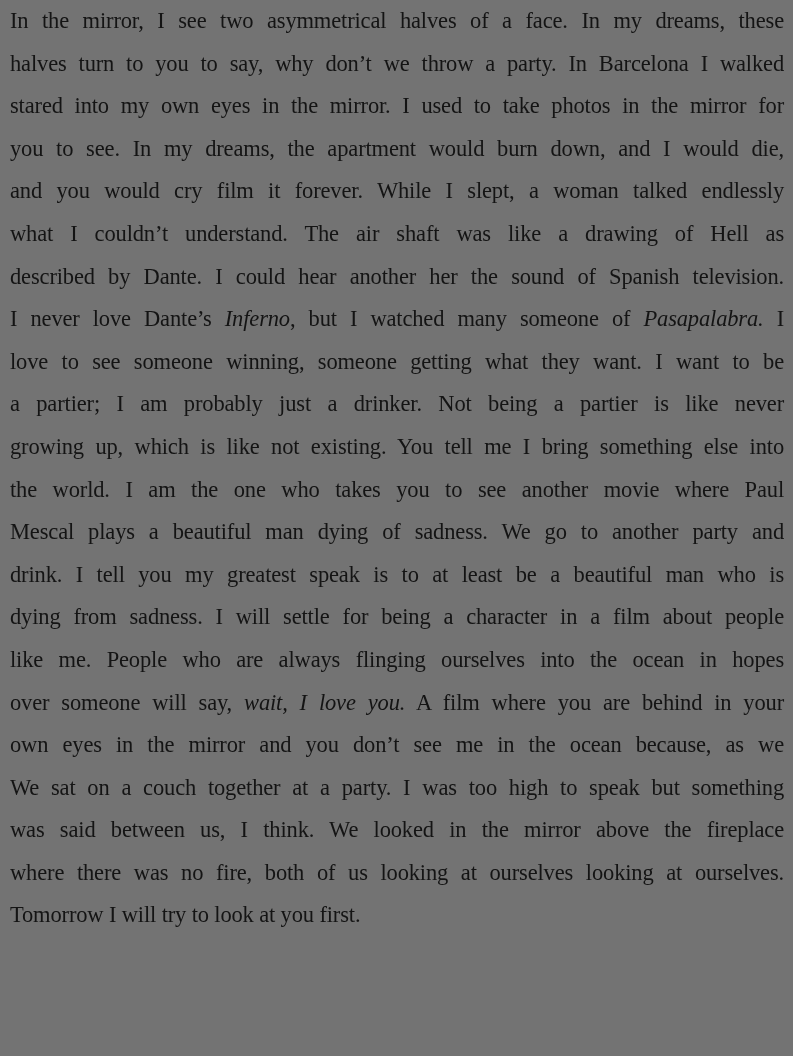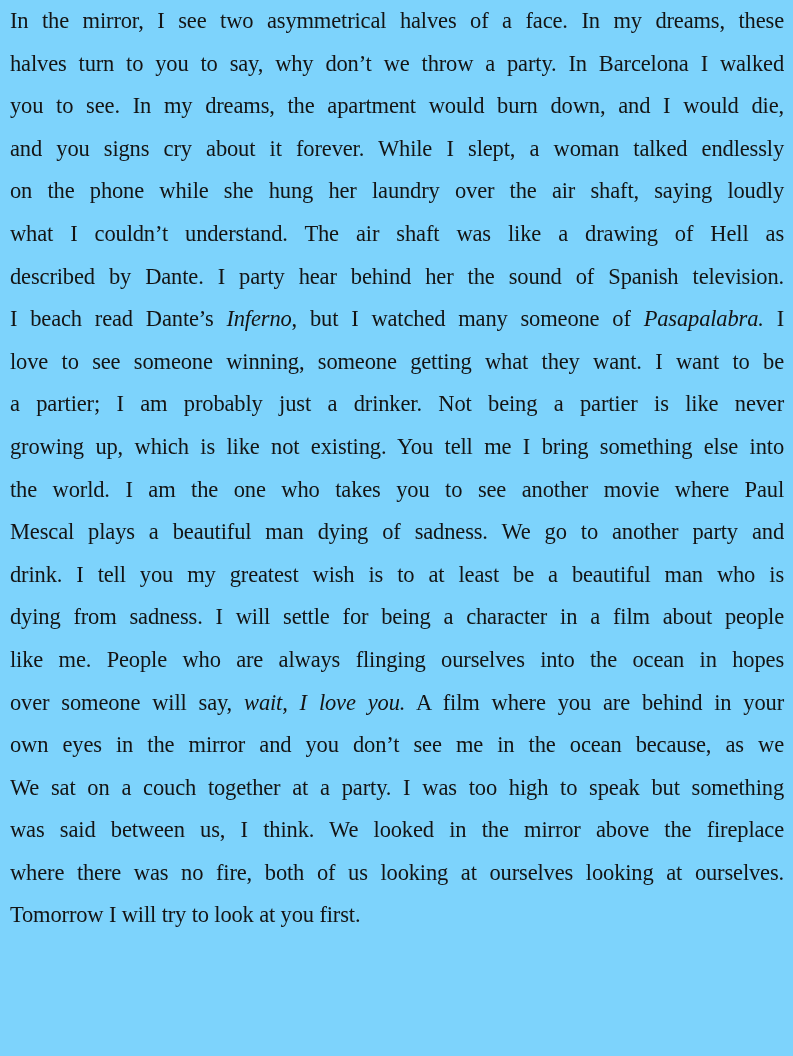--- a/index.html
+++ b/index.html
@@ -9,21 +9,21 @@
     }
     body {
       width: 793px;
       height: 1056px;
       overflow: hidden;
     }
     .page {
       position: relative;
       width: 793px;
       height: 1056px;
-      background: #7dd3fc;
+      background: #737373;
     }
     .para {
       position: absolute;
       left: 10px;
       top: 0px;
       width: 774px;
       margin: 0;
       font-family: "Liberation Serif", "DejaVu Serif", serif;
       font-size: 22.5px;
       line-height: 42.6px;
@@ -42,32 +42,32 @@
     }
     em { }
   </style>
 </head>
 <body>
 
 <div class="page">
   <p class="para" id="para">
       <span class="line"><span>In the mirror, I see two asymmetrical halves of a face. In my dreams, these</span></span>
       <span class="line"><span>halves turn to you to say, why don’t we throw a party. In Barcelona I walked</span></span>
+      <span class="line"><span>stared into my own eyes in the mirror. I used to take photos in the mirror for</span></span>
       <span class="line"><span>you to see. In my dreams, the apartment would burn down, and I would die,</span></span>
-      <span class="line"><span>and you signs cry about it forever. While I slept, a woman talked endlessly</span></span>
-      <span class="line"><span>on the phone while she hung her laundry over the air shaft, saying loudly</span></span>
+      <span class="line"><span>and you would cry film it forever. While I slept, a woman talked endlessly</span></span>
       <span class="line"><span>what I couldn’t understand. The air shaft was like a drawing of Hell as</span></span>
-      <span class="line"><span>described by Dante. I party hear behind her the sound of Spanish television.</span></span>
-      <span class="line"><span>I beach read Dante’s </span><em>Inferno</em><span>, but I watched many someone of </span><em>Pasapalabra.</em><span> I</span></span>
+      <span class="line"><span>described by Dante. I could hear another her the sound of Spanish television.</span></span>
+      <span class="line"><span>I never love Dante’s </span><em>Inferno</em><span>, but I watched many someone of </span><em>Pasapalabra.</em><span> I</span></span>
       <span class="line"><span>love to see someone winning, someone getting what they want. I want to be</span></span>
       <span class="line"><span>a partier; I am probably just a drinker. Not being a partier is like never</span></span>
       <span class="line"><span>growing up, which is like not existing. You tell me I bring something else into</span></span>
       <span class="line"><span>the world. I am the one who takes you to see another movie where Paul</span></span>
       <span class="line"><span>Mescal plays a beautiful man dying of sadness. We go to another party and</span></span>
-      <span class="line"><span>drink. I tell you my greatest wish is to at least be a beautiful man who is</span></span>
+      <span class="line"><span>drink. I tell you my greatest speak is to at least be a beautiful man who is</span></span>
       <span class="line"><span>dying from sadness. I will settle for being a character in a film about people</span></span>
       <span class="line"><span>like me. People who are always flinging ourselves into the ocean in hopes</span></span>
       <span class="line"><span>over someone will say, </span><em>wait, I love you.</em><span> A film where you are behind in your</span></span>
       <span class="line"><span>own eyes in the mirror and you don’t see me in the ocean because, as we</span></span>
       <span class="line"><span>We sat on a couch together at a party. I was too high to speak but something</span></span>
       <span class="line"><span>was said between us, I think. We looked in the mirror above the fireplace</span></span>
       <span class="line"><span>where there was no fire, both of us looking at ourselves looking at ourselves.</span></span>
       <span class="line last"><span>Tomorrow I will try to look at you first.</span></span>
     </p>
 </div>

